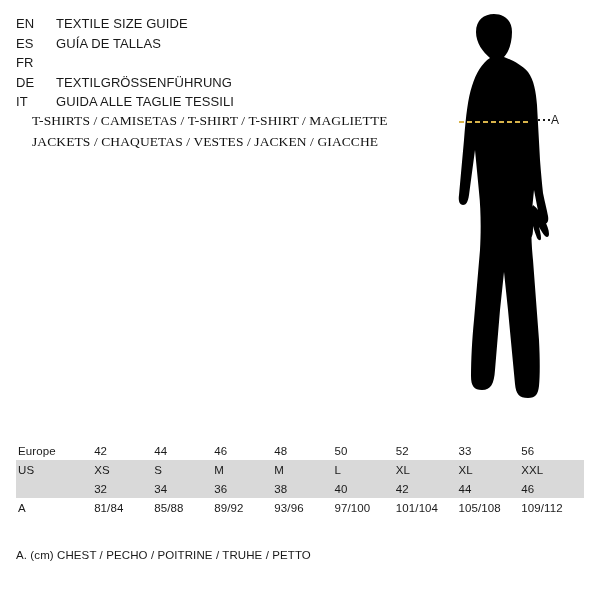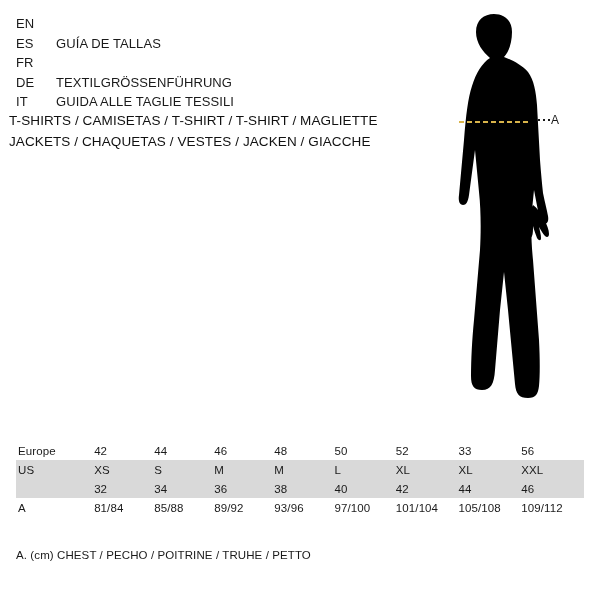--- a/index.html
+++ b/index.html
@@ -43,23 +43,24 @@
   }
   .lang-text {
     flex: 1 1 auto;
     font-size: 13px;
     color: #1a1a1a;
   }
 
   
   .category-block {
     position: absolute;
-    left: 9px;
+    left: 32px;
     top: 110px;
     width: 400px;
+    font-family: Liberation Serif, serif;
   }
   .category-line {
     font-size: 13.5px;
     line-height: 21px;
     color: #111111;
     letter-spacing: 0.1px;
   }
 
   
   .figure-wrap {
@@ -155,20 +156,21 @@
   }
 </style>
 </head>
 <body>
 
 <div class="page">
 
   <div class="lang-block">
     <div class="lang-row">
       <div class="lang-code">EN</div>
+      <div class="lang-text">TEXTILE SIZE GUIDE</div>
     </div>
     <div class="lang-row">
       <div class="lang-code">ES</div>
       <div class="lang-text">GUÍA DE TALLAS</div>
     </div>
     <div class="lang-row">
       <div class="lang-code">FR</div>
     </div>
     <div class="lang-row">
       <div class="lang-code">DE</div>

